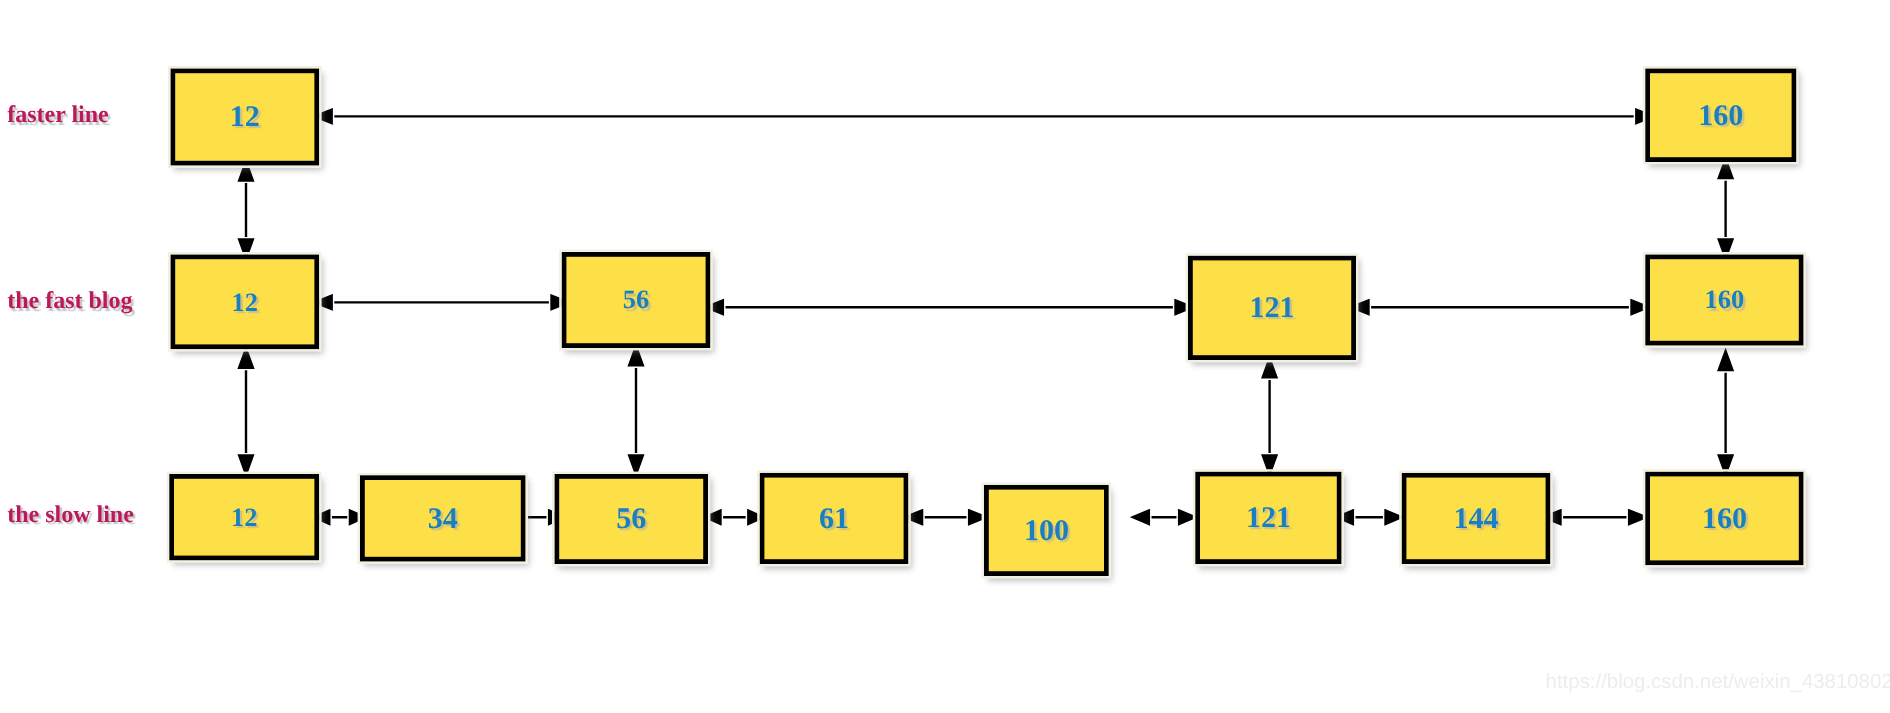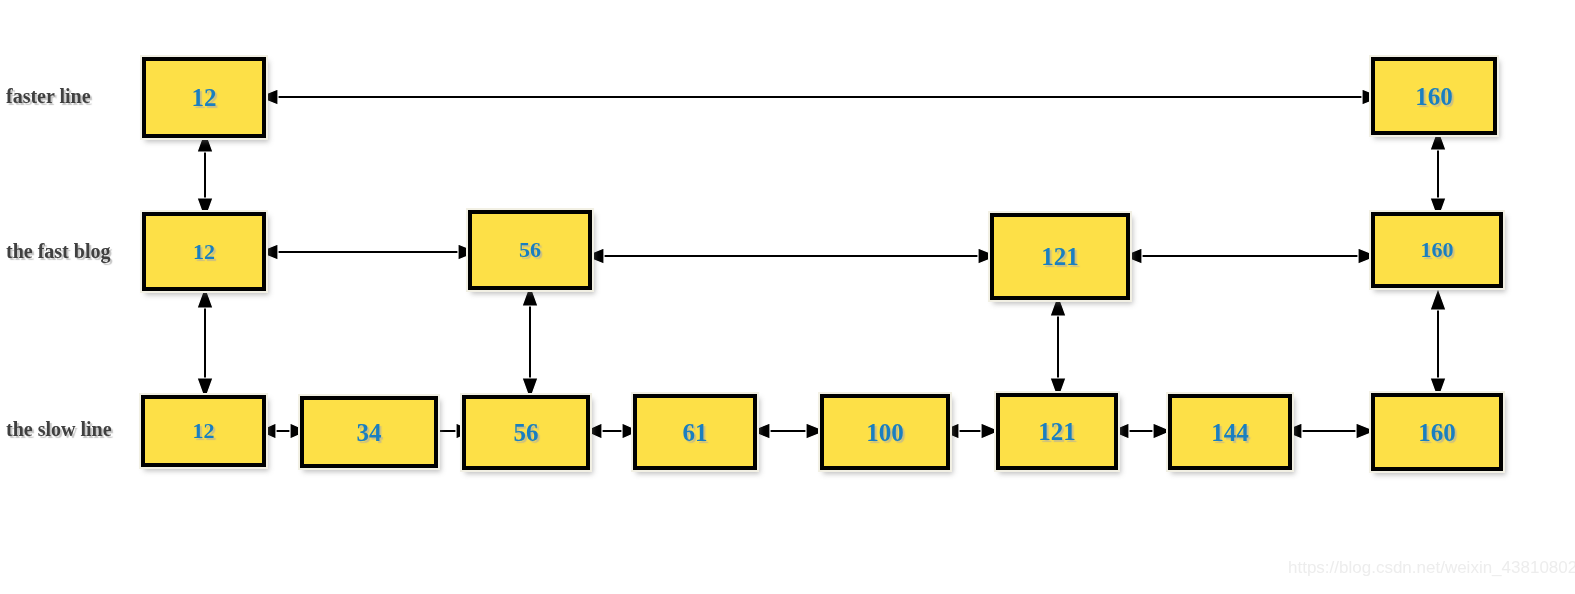--- a/index.html
+++ b/index.html
@@ -12,21 +12,21 @@
     width: 1575px;
     height: 594px;
     background: #ffffff;
     overflow: hidden;
     font-family: "Liberation Serif", "DejaVu Serif", serif;
   }
 
   
   .row-label {
     position: absolute;
-    color: #404040;
+    color: #be185d;
     font-family: "Liberation Serif", "DejaVu Serif", serif;
     font-weight: bold;
     font-size: 20px;
     white-space: nowrap;
     text-shadow: 2px 2px 1px rgba(150,150,150,0.55);
     letter-spacing: 0px;
   }
 
   
   .node {
@@ -248,21 +248,21 @@
   </div>
 
   <div class="node" style="left:462px; top:395px; width:128px; height:75px;">
     <span class="val">56</span>
   </div>
 
   <div class="node" style="left:633px; top:394px; width:124px; height:76px;">
     <span class="val">61</span>
   </div>
 
-  <div class="node" style="left:820px; top:394px; width:130px; height:76px;">
+  <div class="node" style="left:820px; top:404px; width:104px; height:76px;">
     <span class="val">100</span>
   </div>
 
   <div class="node" style="left:996px; top:393px; width:122px; height:77px;">
     <span class="val">121</span>
   </div>
 
   <div class="node" style="left:1168px; top:394px; width:124px; height:76px;">
     <span class="val">144</span>
   </div>

